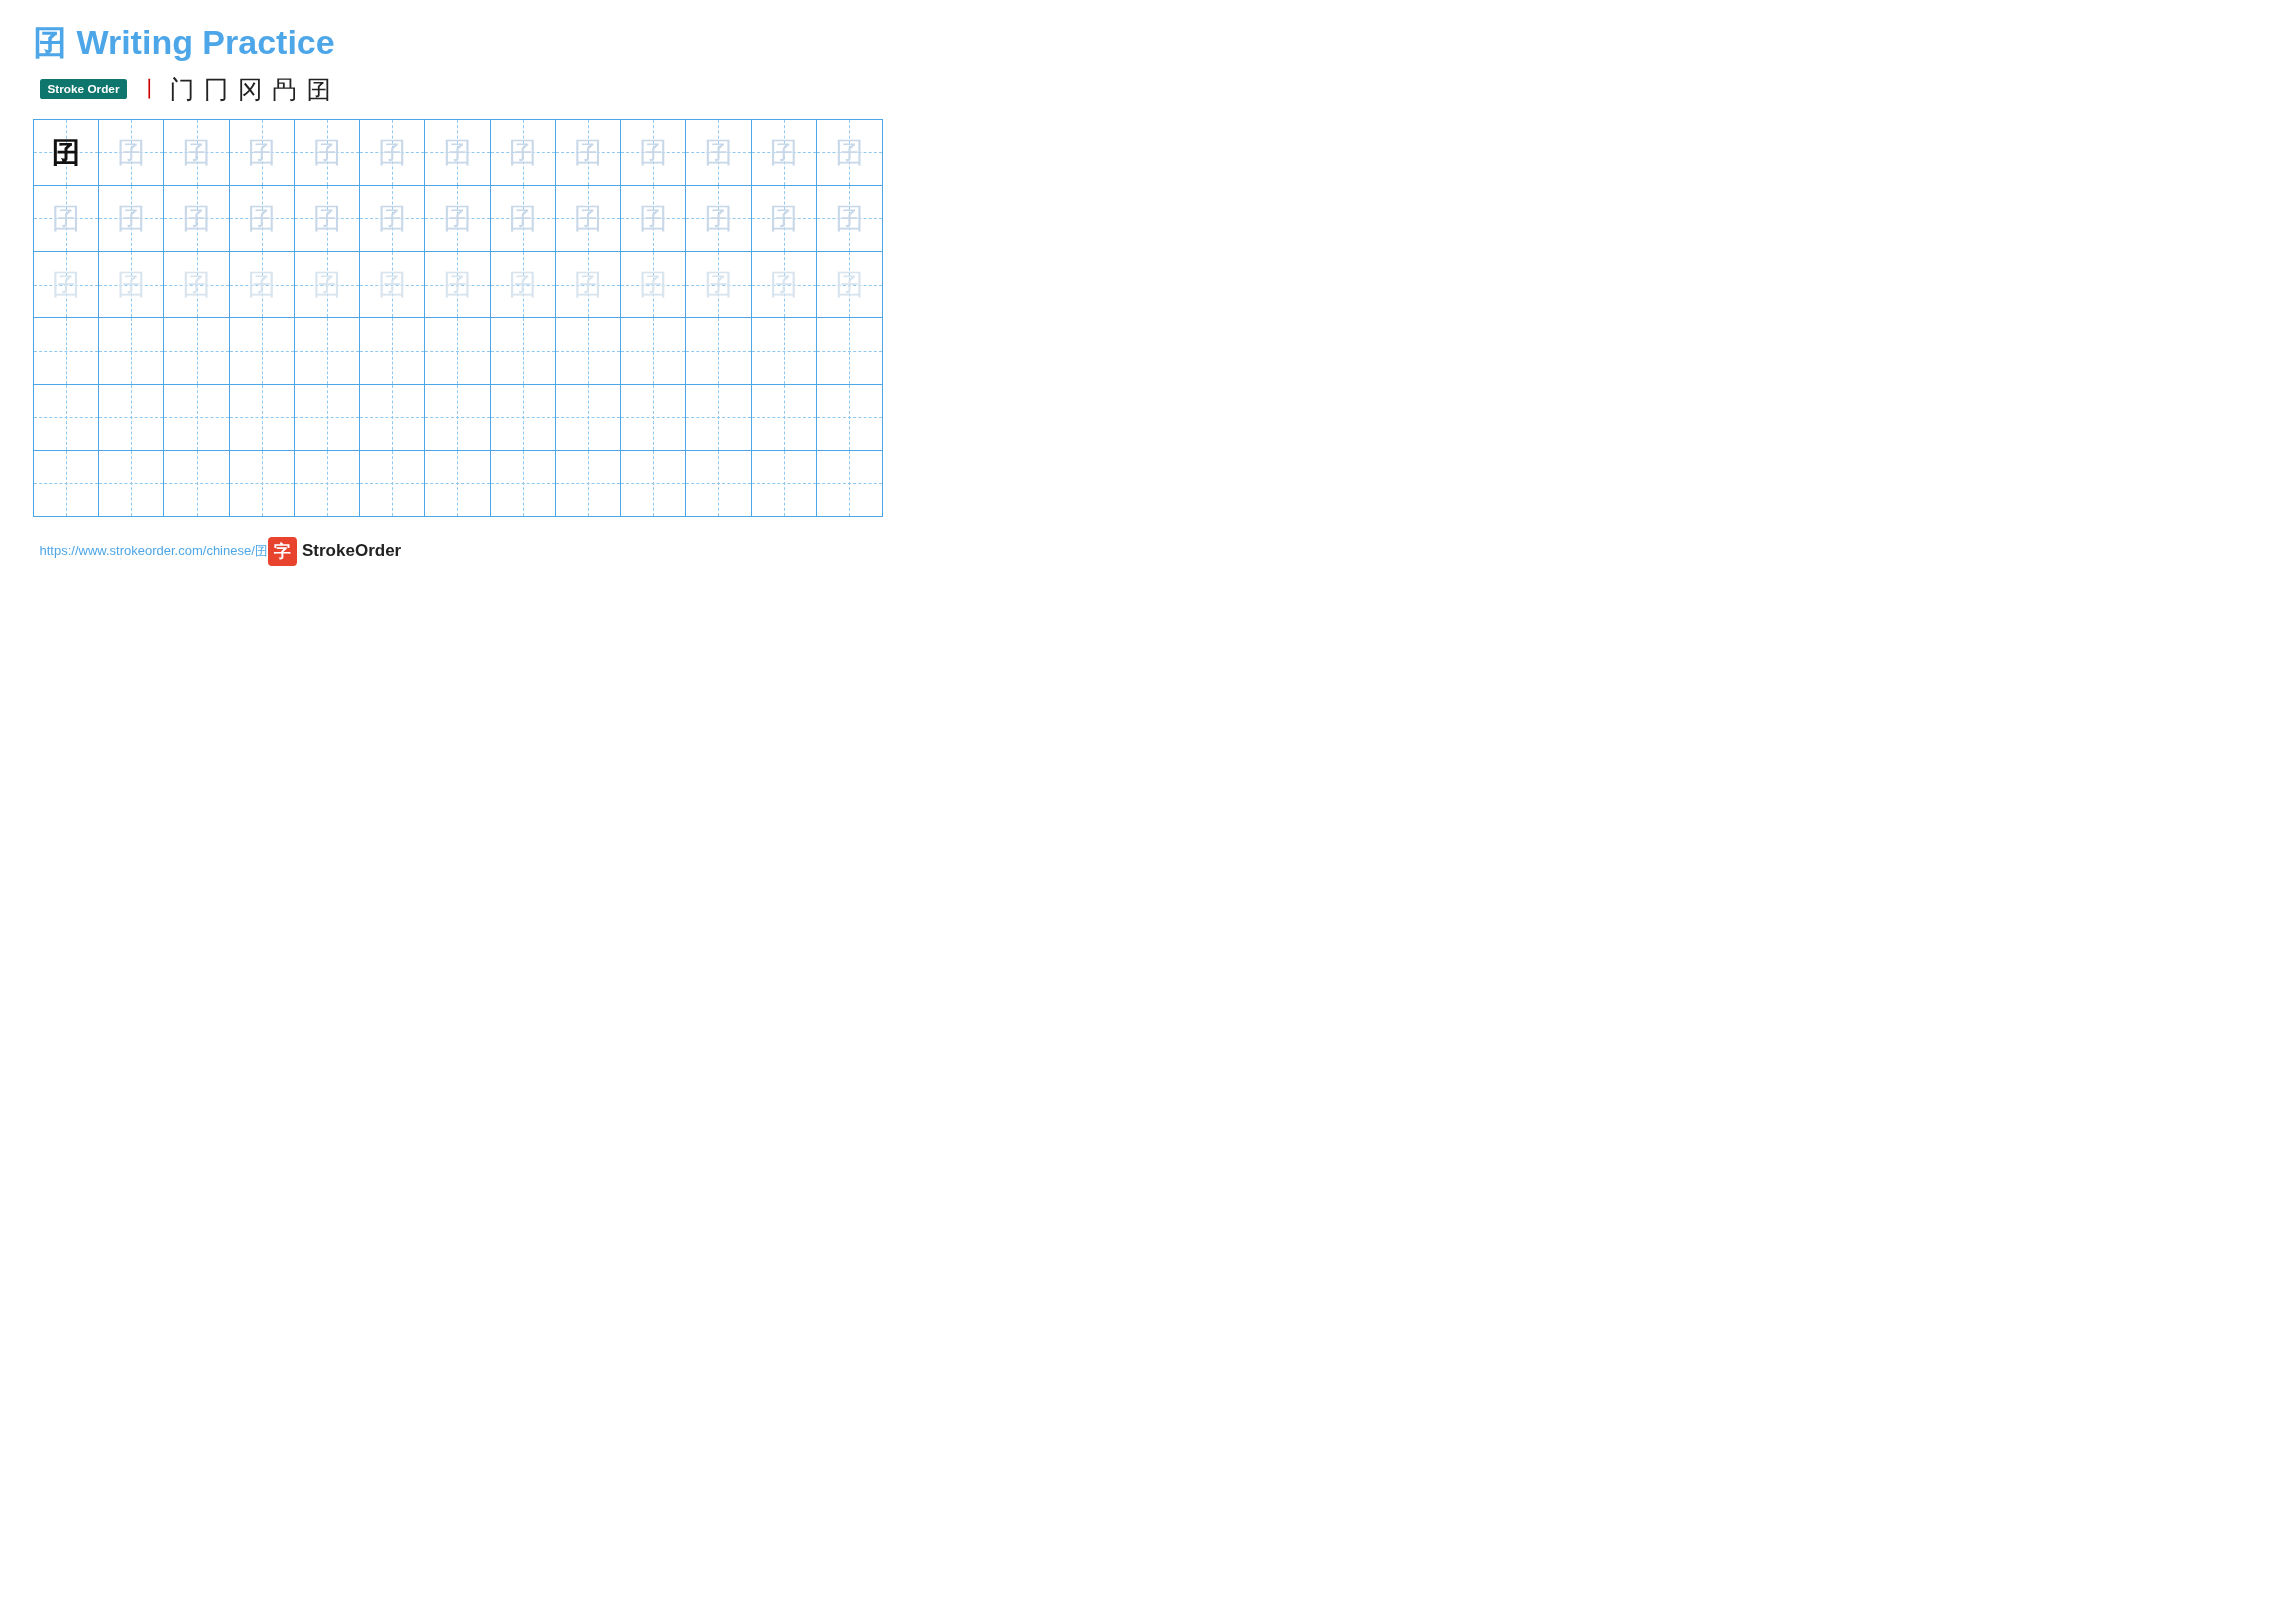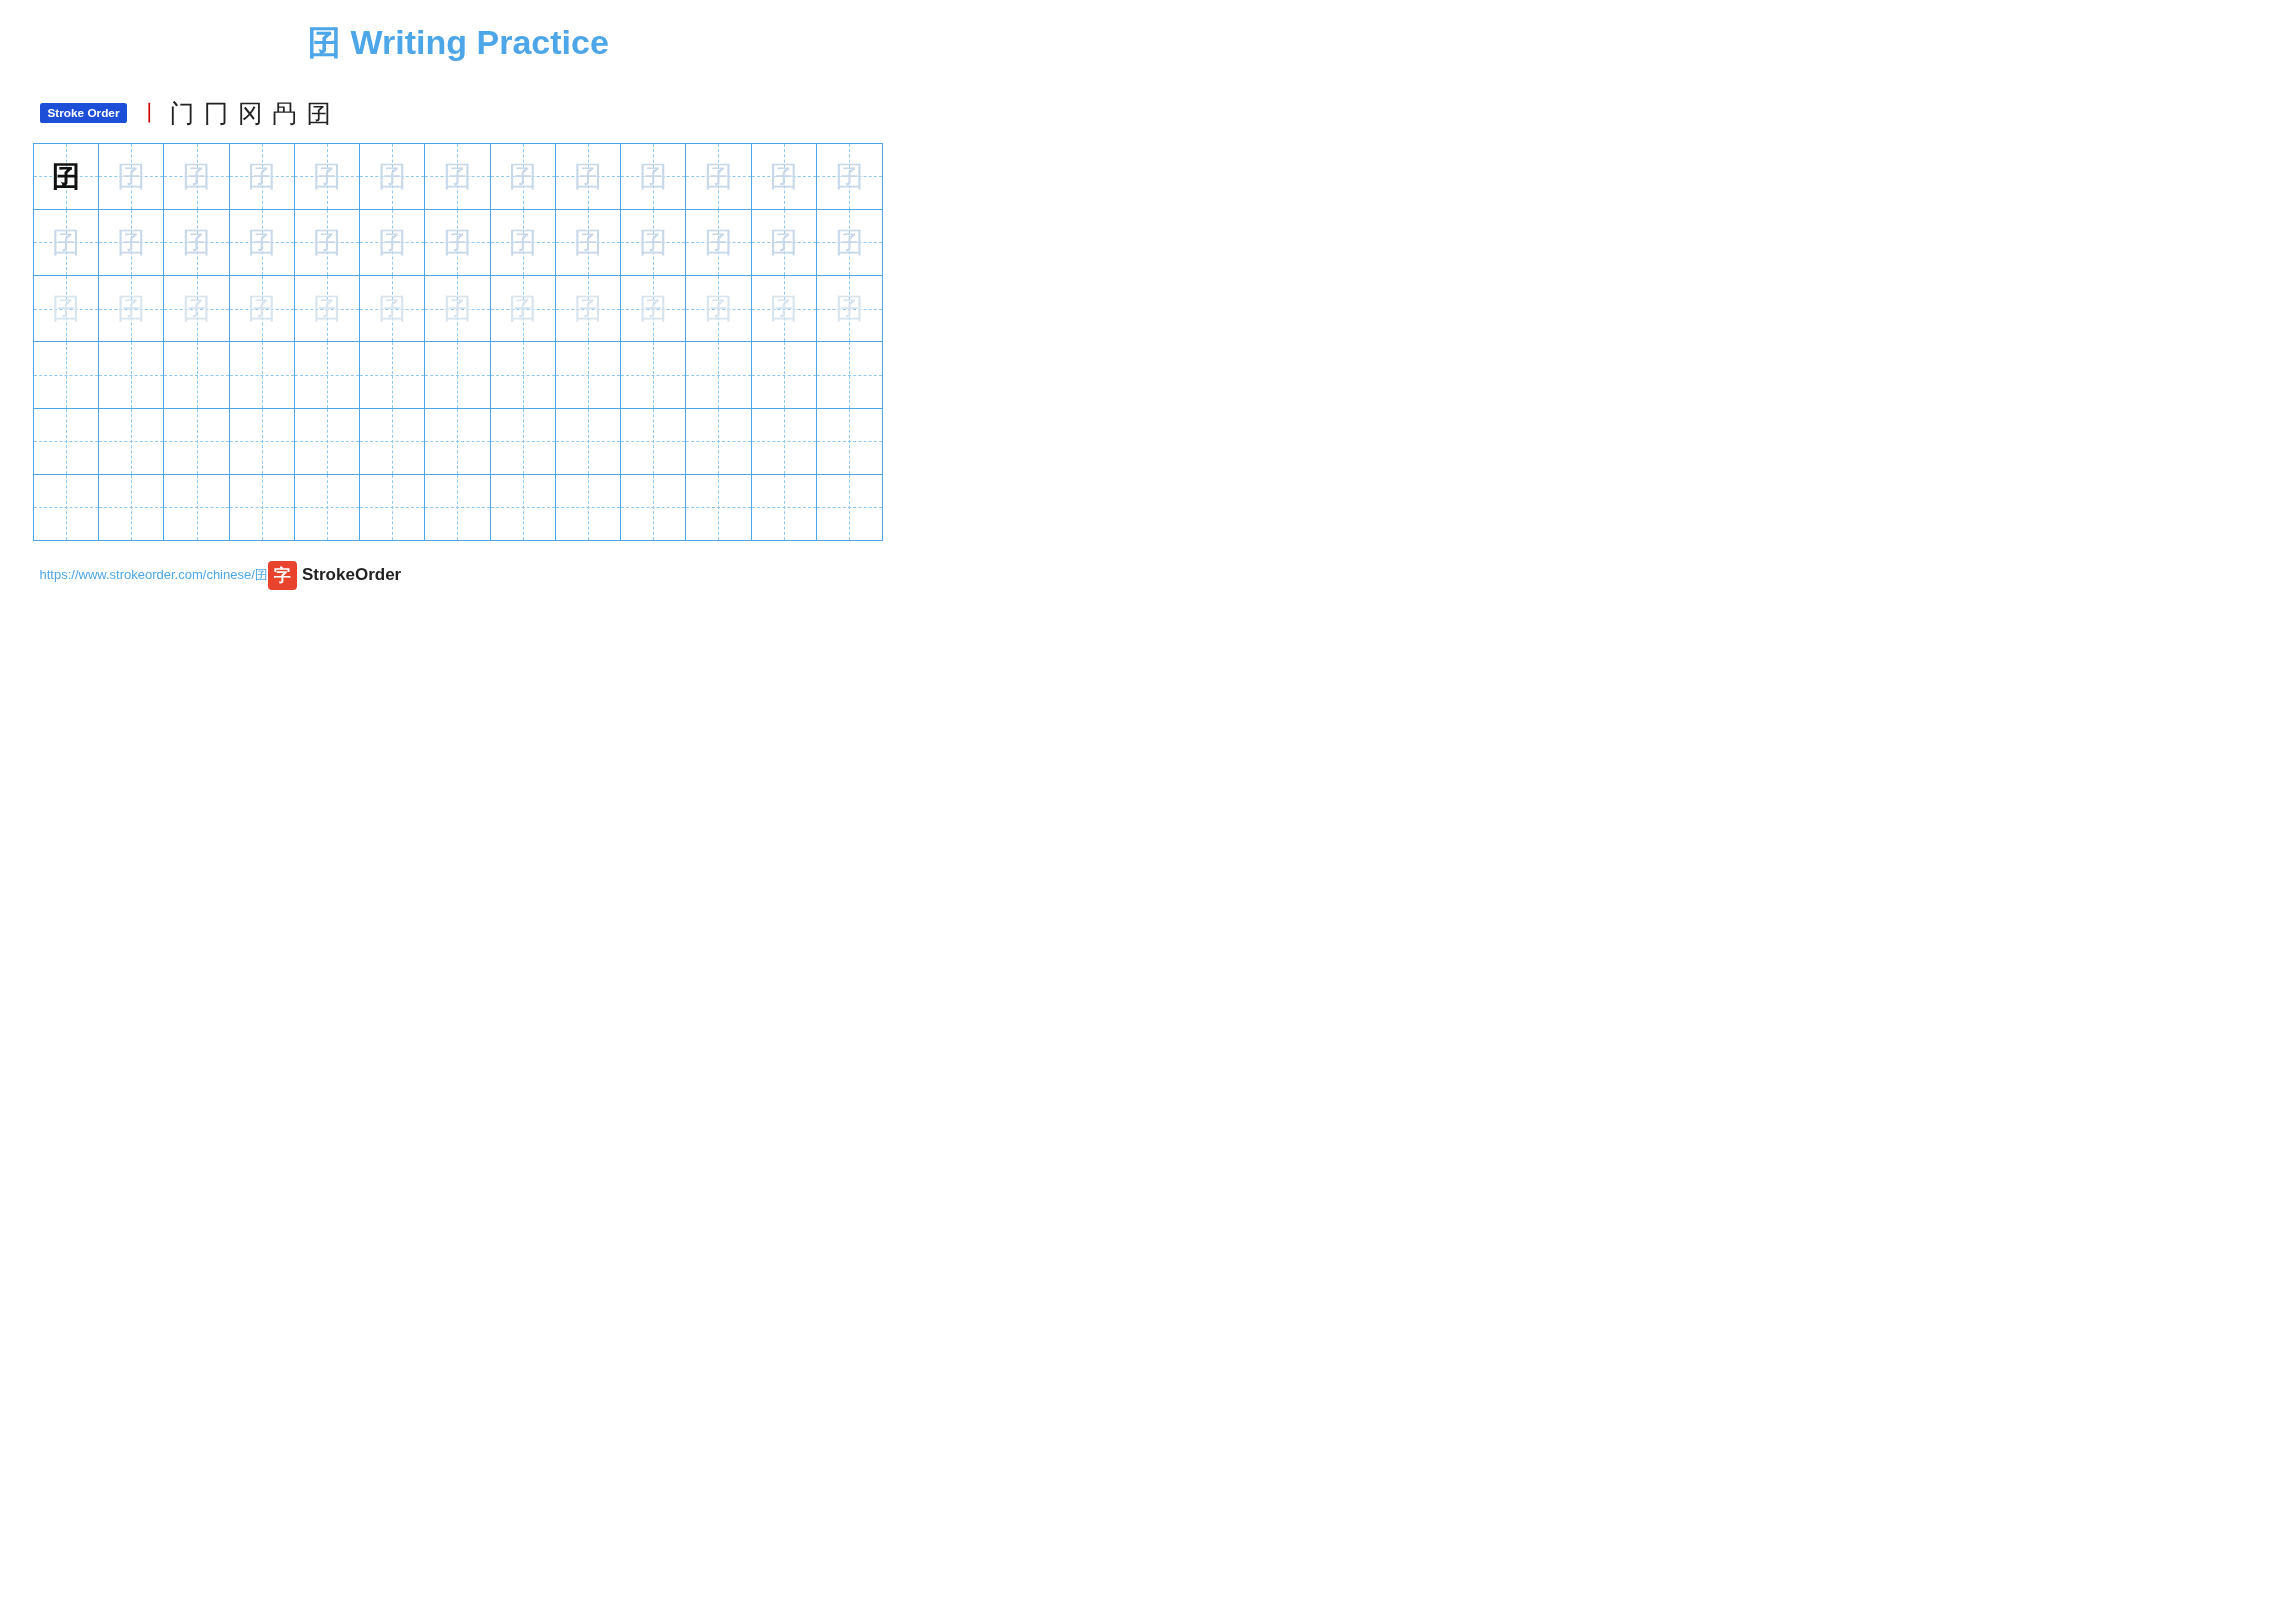--- a/index.html
+++ b/index.html
@@ -7,42 +7,41 @@
     body {
       background: #ffffff;
       font-family: Arial, sans-serif;
       width: 916px;
       min-height: 648px;
       padding: 19.6px 33px;
     }
 
     
     .title-section {
-      text-align: center;
-      margin-bottom: 31px;
+      margin-bottom: 7px;
     }
     .title-section h1 {
       font-size: 34px;
       color: #4da6e8;
       font-weight: bold;
     }
     .title-char {
       color: #4da6e8;
     }
 
     
     .stroke-order-section {
       display: flex;
       align-items: center;
       gap: 11.8px;
       margin-bottom: 13px;
       padding-left: 6.5px;
     }
     .stroke-order-badge {
-      background: #1d4ed8;
+      background: #0f766e;
       color: white;
       font-size: 11.8px;
       font-weight: bold;
       padding: 3.3px 7.9px;
       border-radius: 2.6px;
       white-space: nowrap;
     }
     .stroke-steps {
       display: flex;
       align-items: center;

